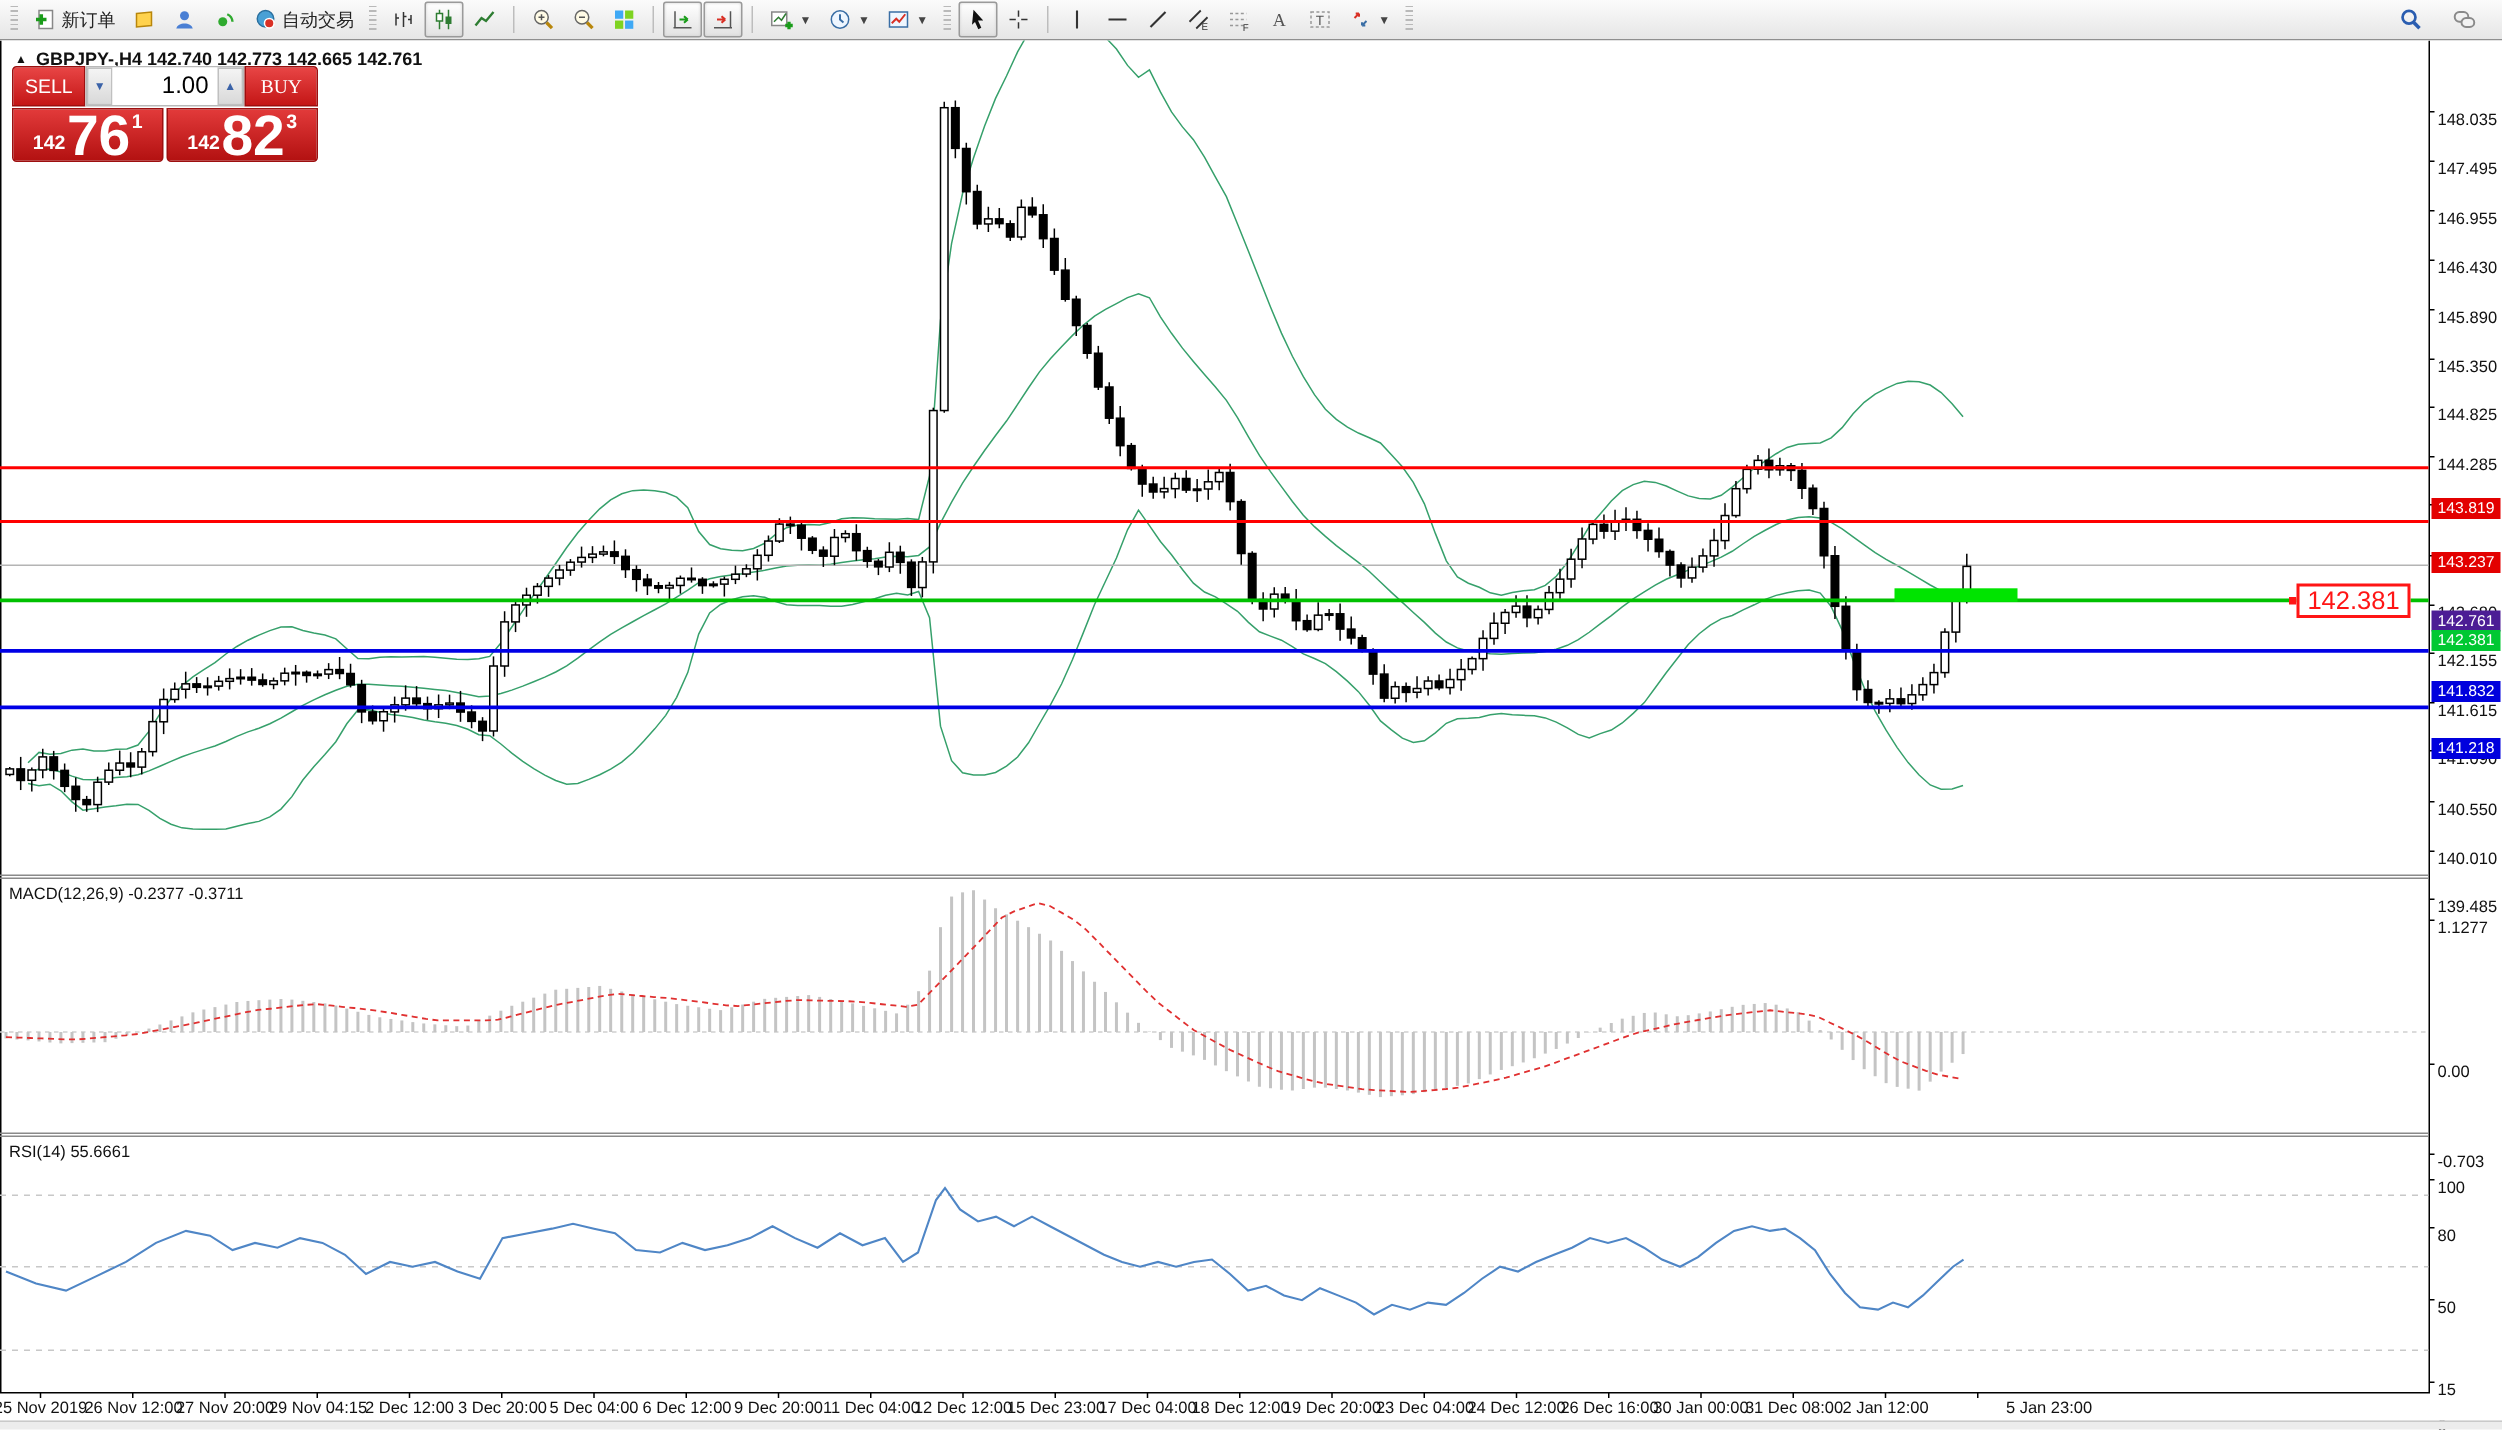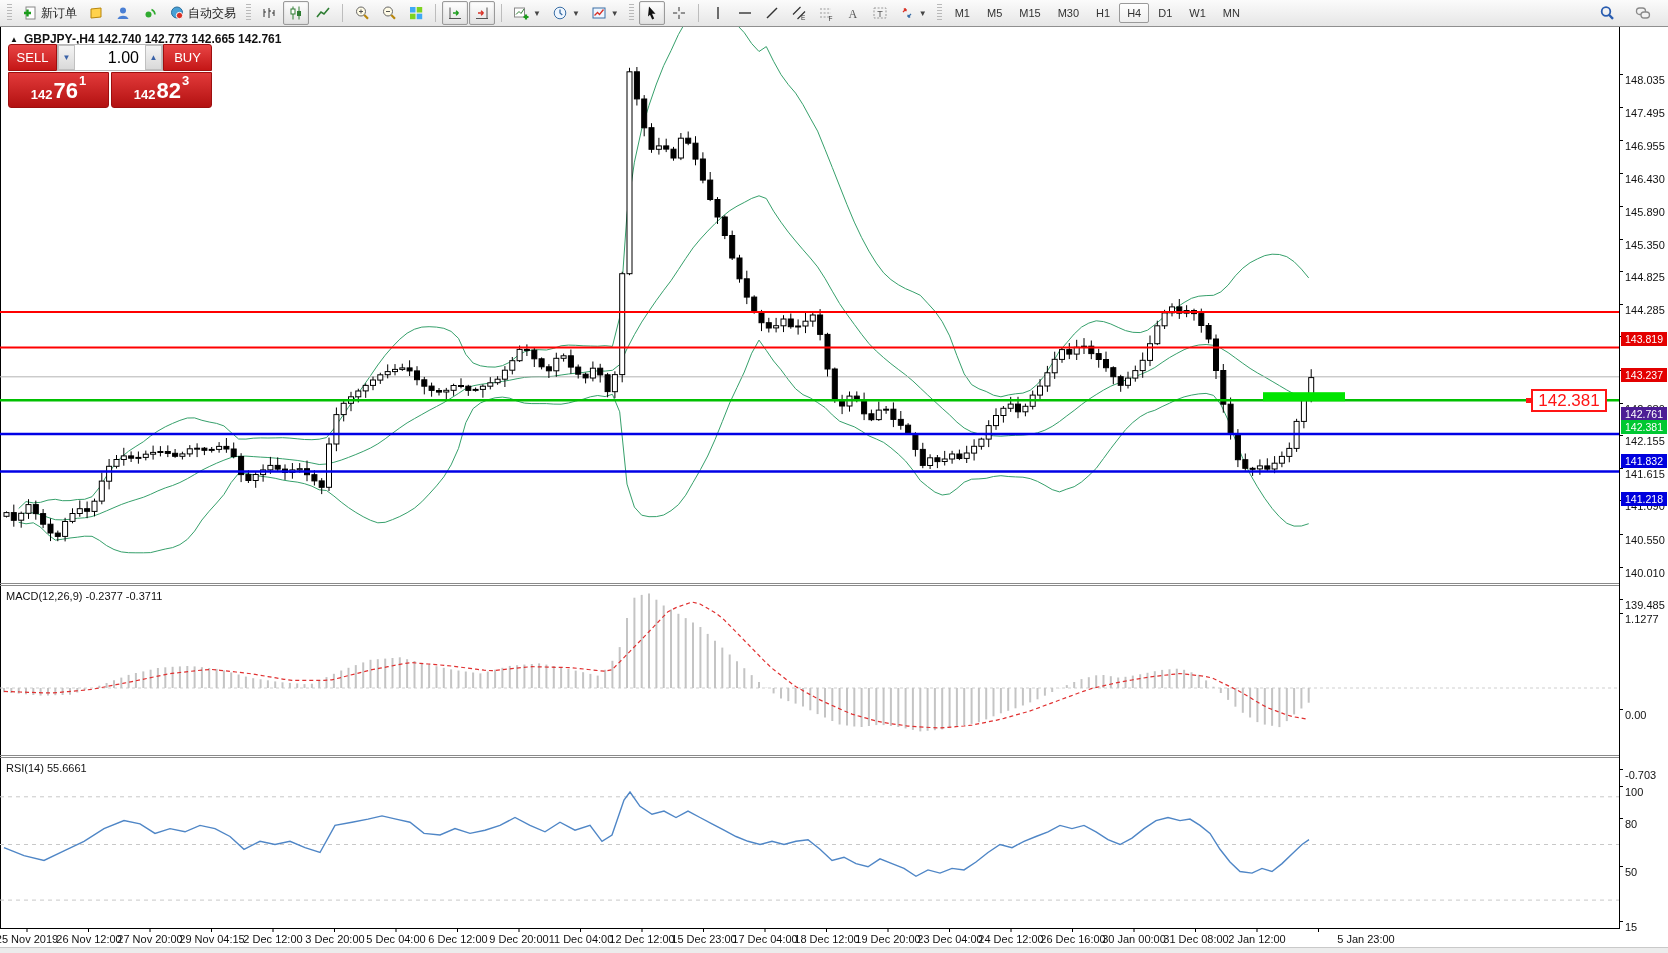--- a/index.html
+++ b/index.html
@@ -28,30 +28,30 @@
     font-size:12px; font-weight:bold; color:#111; z-index:5; }
   .collapse { font-size:8px; color:#111; }
   
   .trade-panel { position:absolute; left:8px; top:17px; width:204px; z-index:6;
     font-family:"Liberation Sans",sans-serif; }
   .tp-row1 { display:flex; height:27px; }
   .tp-sell,.tp-buy { width:49px; background:linear-gradient(#e84545,#c41616); color:#fff;
     font-size:13px; display:flex; align-items:center; justify-content:center;
     border:1px solid #9d0f0f; }
   .tp-sell { border-radius:3px 0 0 0; }
-  .tp-buy  { border-radius:0 3px 0 0; }
+  .tp-buy  { border-radius:0 3px 0 0;font-family:Liberation Serif, serif; }
   .tp-vol { flex:1; display:flex; border:1px solid #b9b9b9; background:#fff; }
   .tp-spin { width:17px; background:linear-gradient(#f4f4f4,#d9d9d9); color:#3a62a8;
     font-size:8px; display:flex; align-items:center; justify-content:center; border:1px solid #c0c0c0; }
   .tp-vol input { flex:1; border:none; outline:none; text-align:right; font-size:16px; padding-right:6px; width:60px; }
   .tp-row2 { display:flex; gap:2px; margin-top:1px; height:36px; }
   .tp-price { flex:1; background:linear-gradient(#e23a3a,#b31111); color:#fff; display:flex;
     align-items:flex-end; justify-content:center; padding-bottom:2px; border:1px solid #9d0f0f; border-radius:0 0 3px 3px; }
   .tp-price .small { font-size:13px; font-weight:bold; margin-bottom:3px; }
-  .tp-price .big { font-size:22px; font-weight:bold; line-height:28px; margin:0 1px; }
+  .tp-price .big { font-size:38px; font-weight:bold; line-height:28px; margin:0 1px; }
   .tp-price .sup { font-size:13px; font-weight:bold; align-self:flex-start; }
   
   .annotation { position:absolute; left:1086px; top:433px; z-index:4; font-size:31px; font-weight:bold;
     letter-spacing:5px; color:#2edc2e; text-shadow:2px 2px 0 rgba(45,75,25,0.9); white-space:nowrap; }
   .big-price-label { position:absolute; left:1531px; top:389px; width:76px; height:23px; z-index:5;
     background:#fff; border:2px solid #ff1515; color:#ff1515; font-size:17px;
     display:flex; align-items:center; justify-content:center; }
   .big-price-notch { position:absolute; left:1526px; top:398px; width:5px; height:5px; background:#ff1515; z-index:5; }
   .panel-label { position:absolute; left:6px; font-size:11px; color:#111; z-index:4; }
   
@@ -294,31 +294,20 @@
         <span class="tb-icon">
           <svg width="16" height="16" viewBox="0 0 16 16">
             <path d="M4 7L7 4m0 0H4.8M7 4v2.2" stroke="#d93025" fill="none" stroke-width="1.3"></path>
             <path d="M12 9l-3 3m0 0h2.2M9 12V9.8" stroke="#3a6ea5" fill="none" stroke-width="1.3"></path>
           </svg>
         </span>
         <span class="tb-caret">▼</span>
       </div>
     </div>
     <div class="tb-handle"></div>
-    <div class="tb-group">
-      <div class="tf-btn">M1</div>
-      <div class="tf-btn">M5</div>
-      <div class="tf-btn">M15</div>
-      <div class="tf-btn">M30</div>
-      <div class="tf-btn">H1</div>
-      <div class="tf-btn active">H4</div>
-      <div class="tf-btn">D1</div>
-      <div class="tf-btn">W1</div>
-      <div class="tf-btn">MN</div>
-    </div>
     <div class="tb-right">
       <div class="tb-btn">
         <span class="tb-icon">
           <svg width="16" height="16" viewBox="0 0 16 16">
             <circle cx="7" cy="6.5" r="4.3" fill="none" stroke="#2a5db0" stroke-width="1.8"></circle>
             <path d="M10.2 10L14 13.8" stroke="#2a5db0" stroke-width="2.4"></path>
           </svg>
         </span>
       </div>
       <div class="tb-btn">

